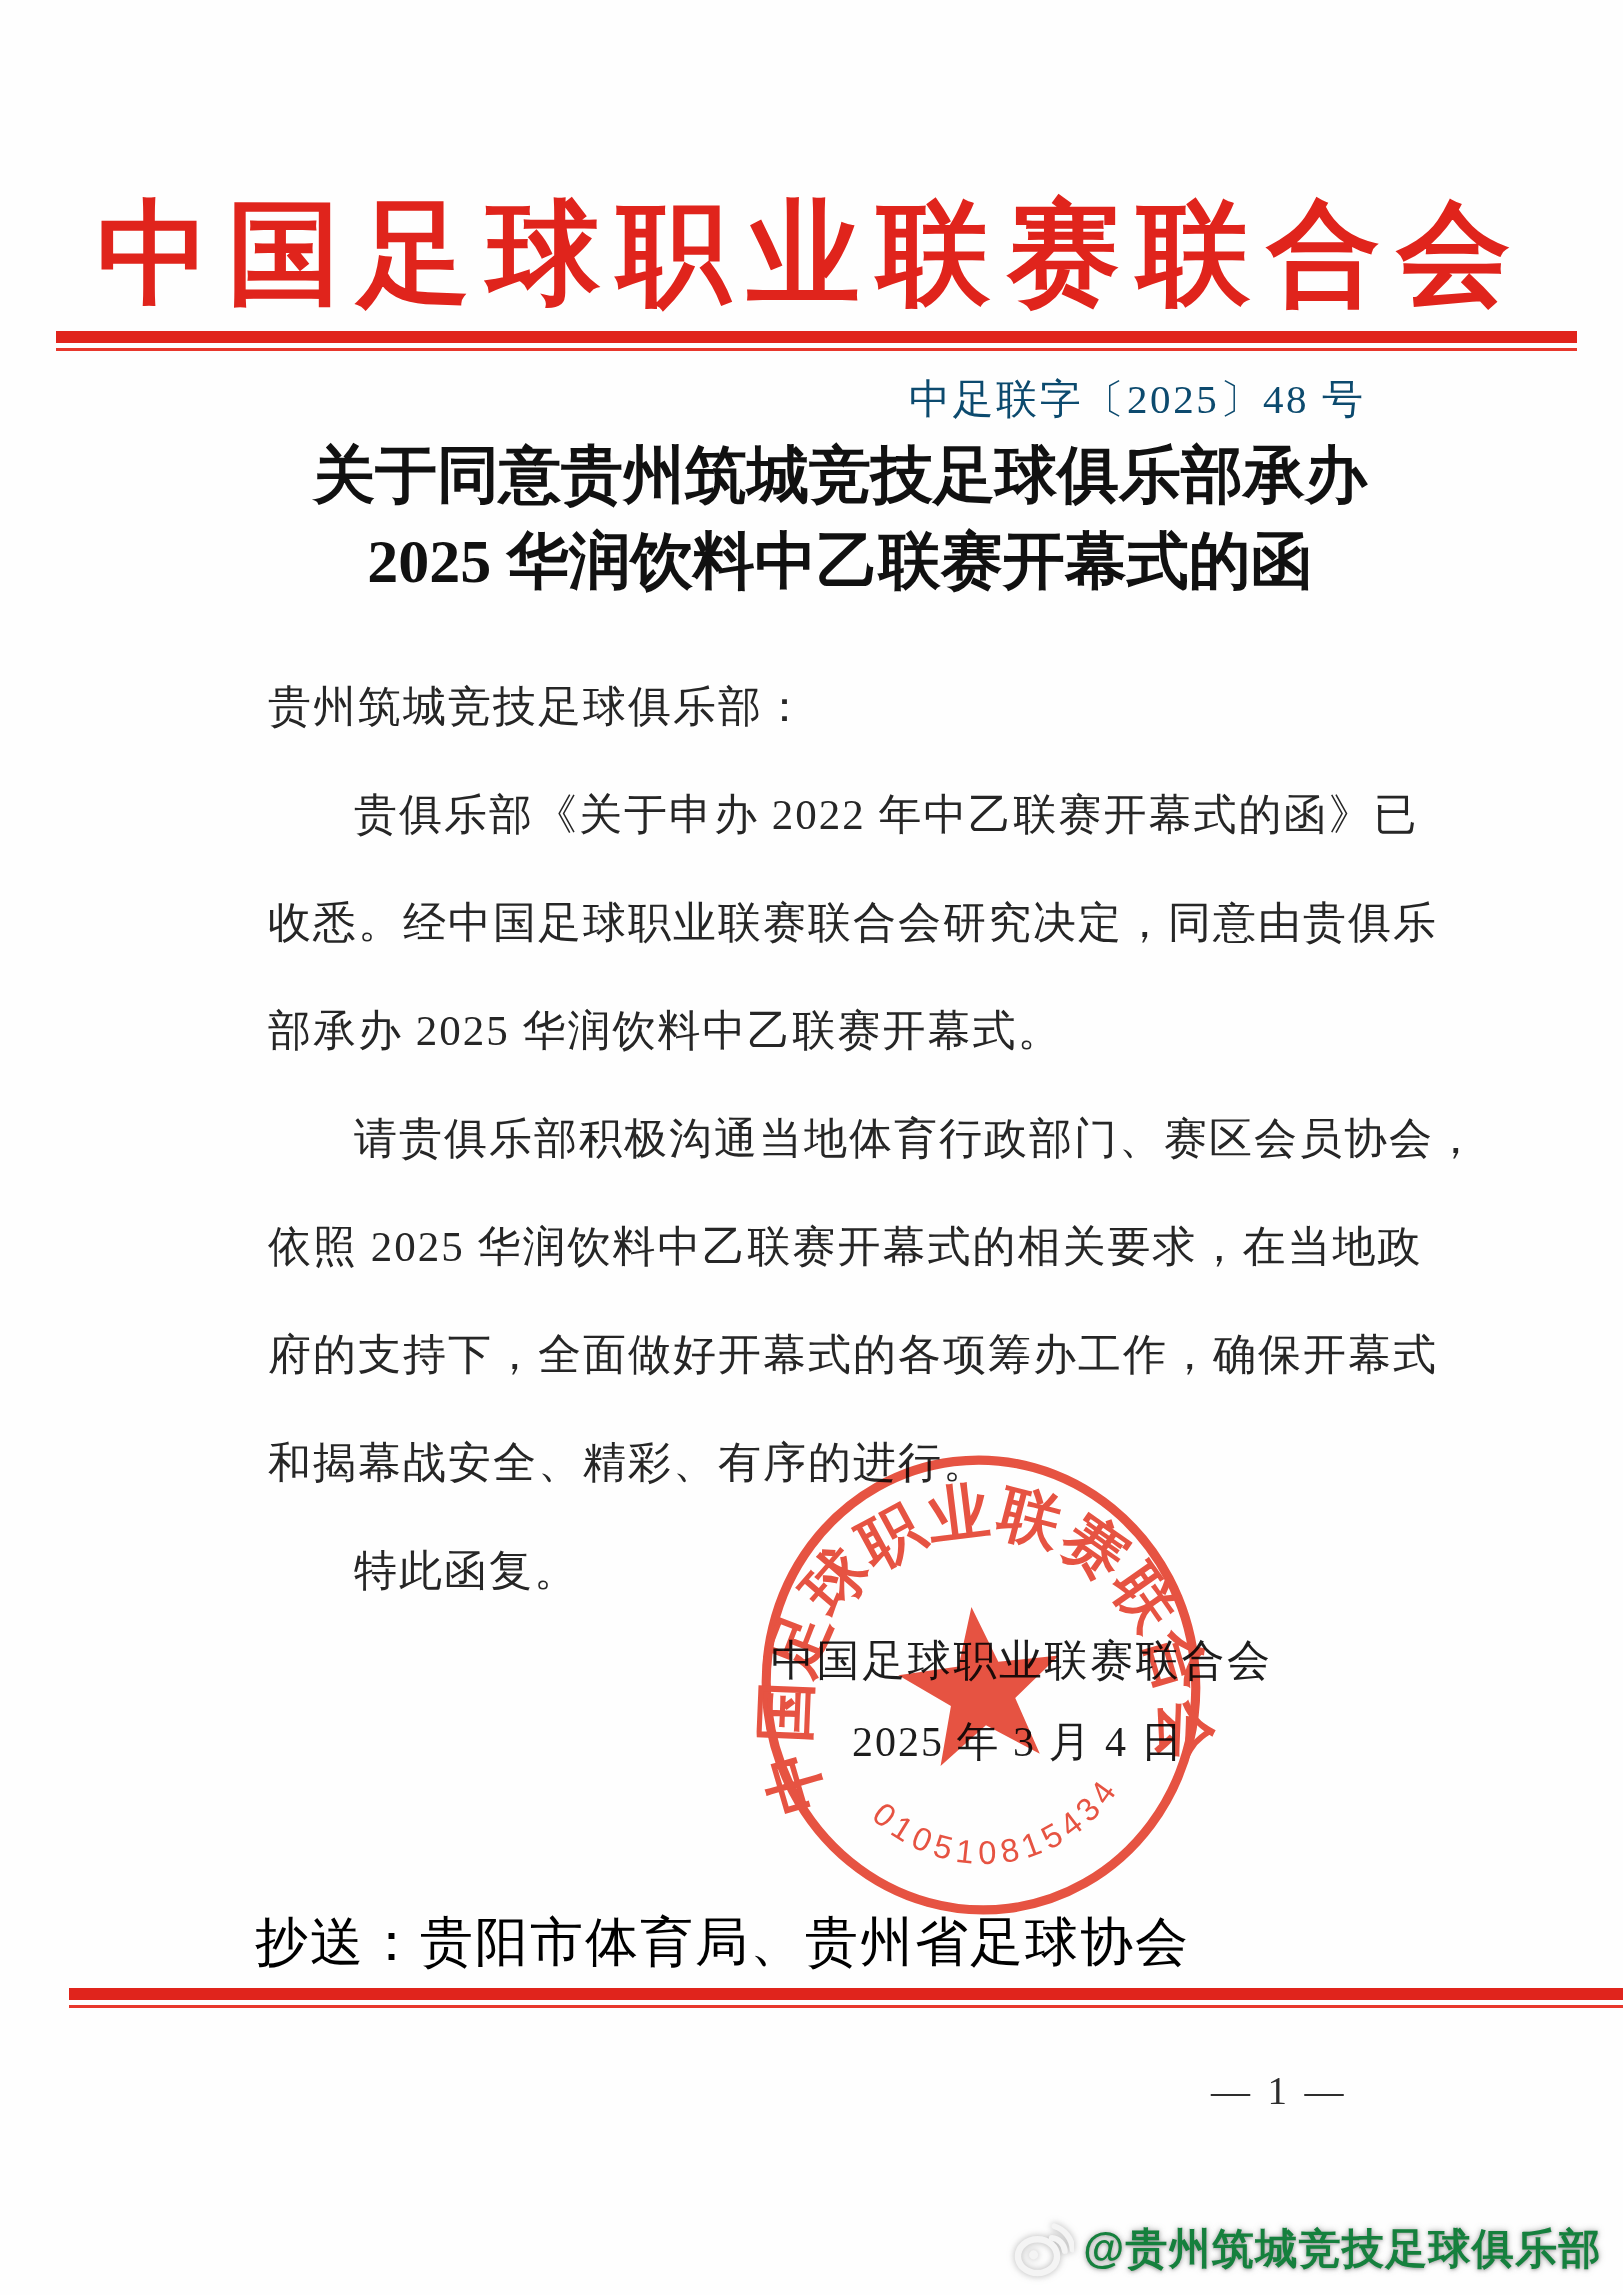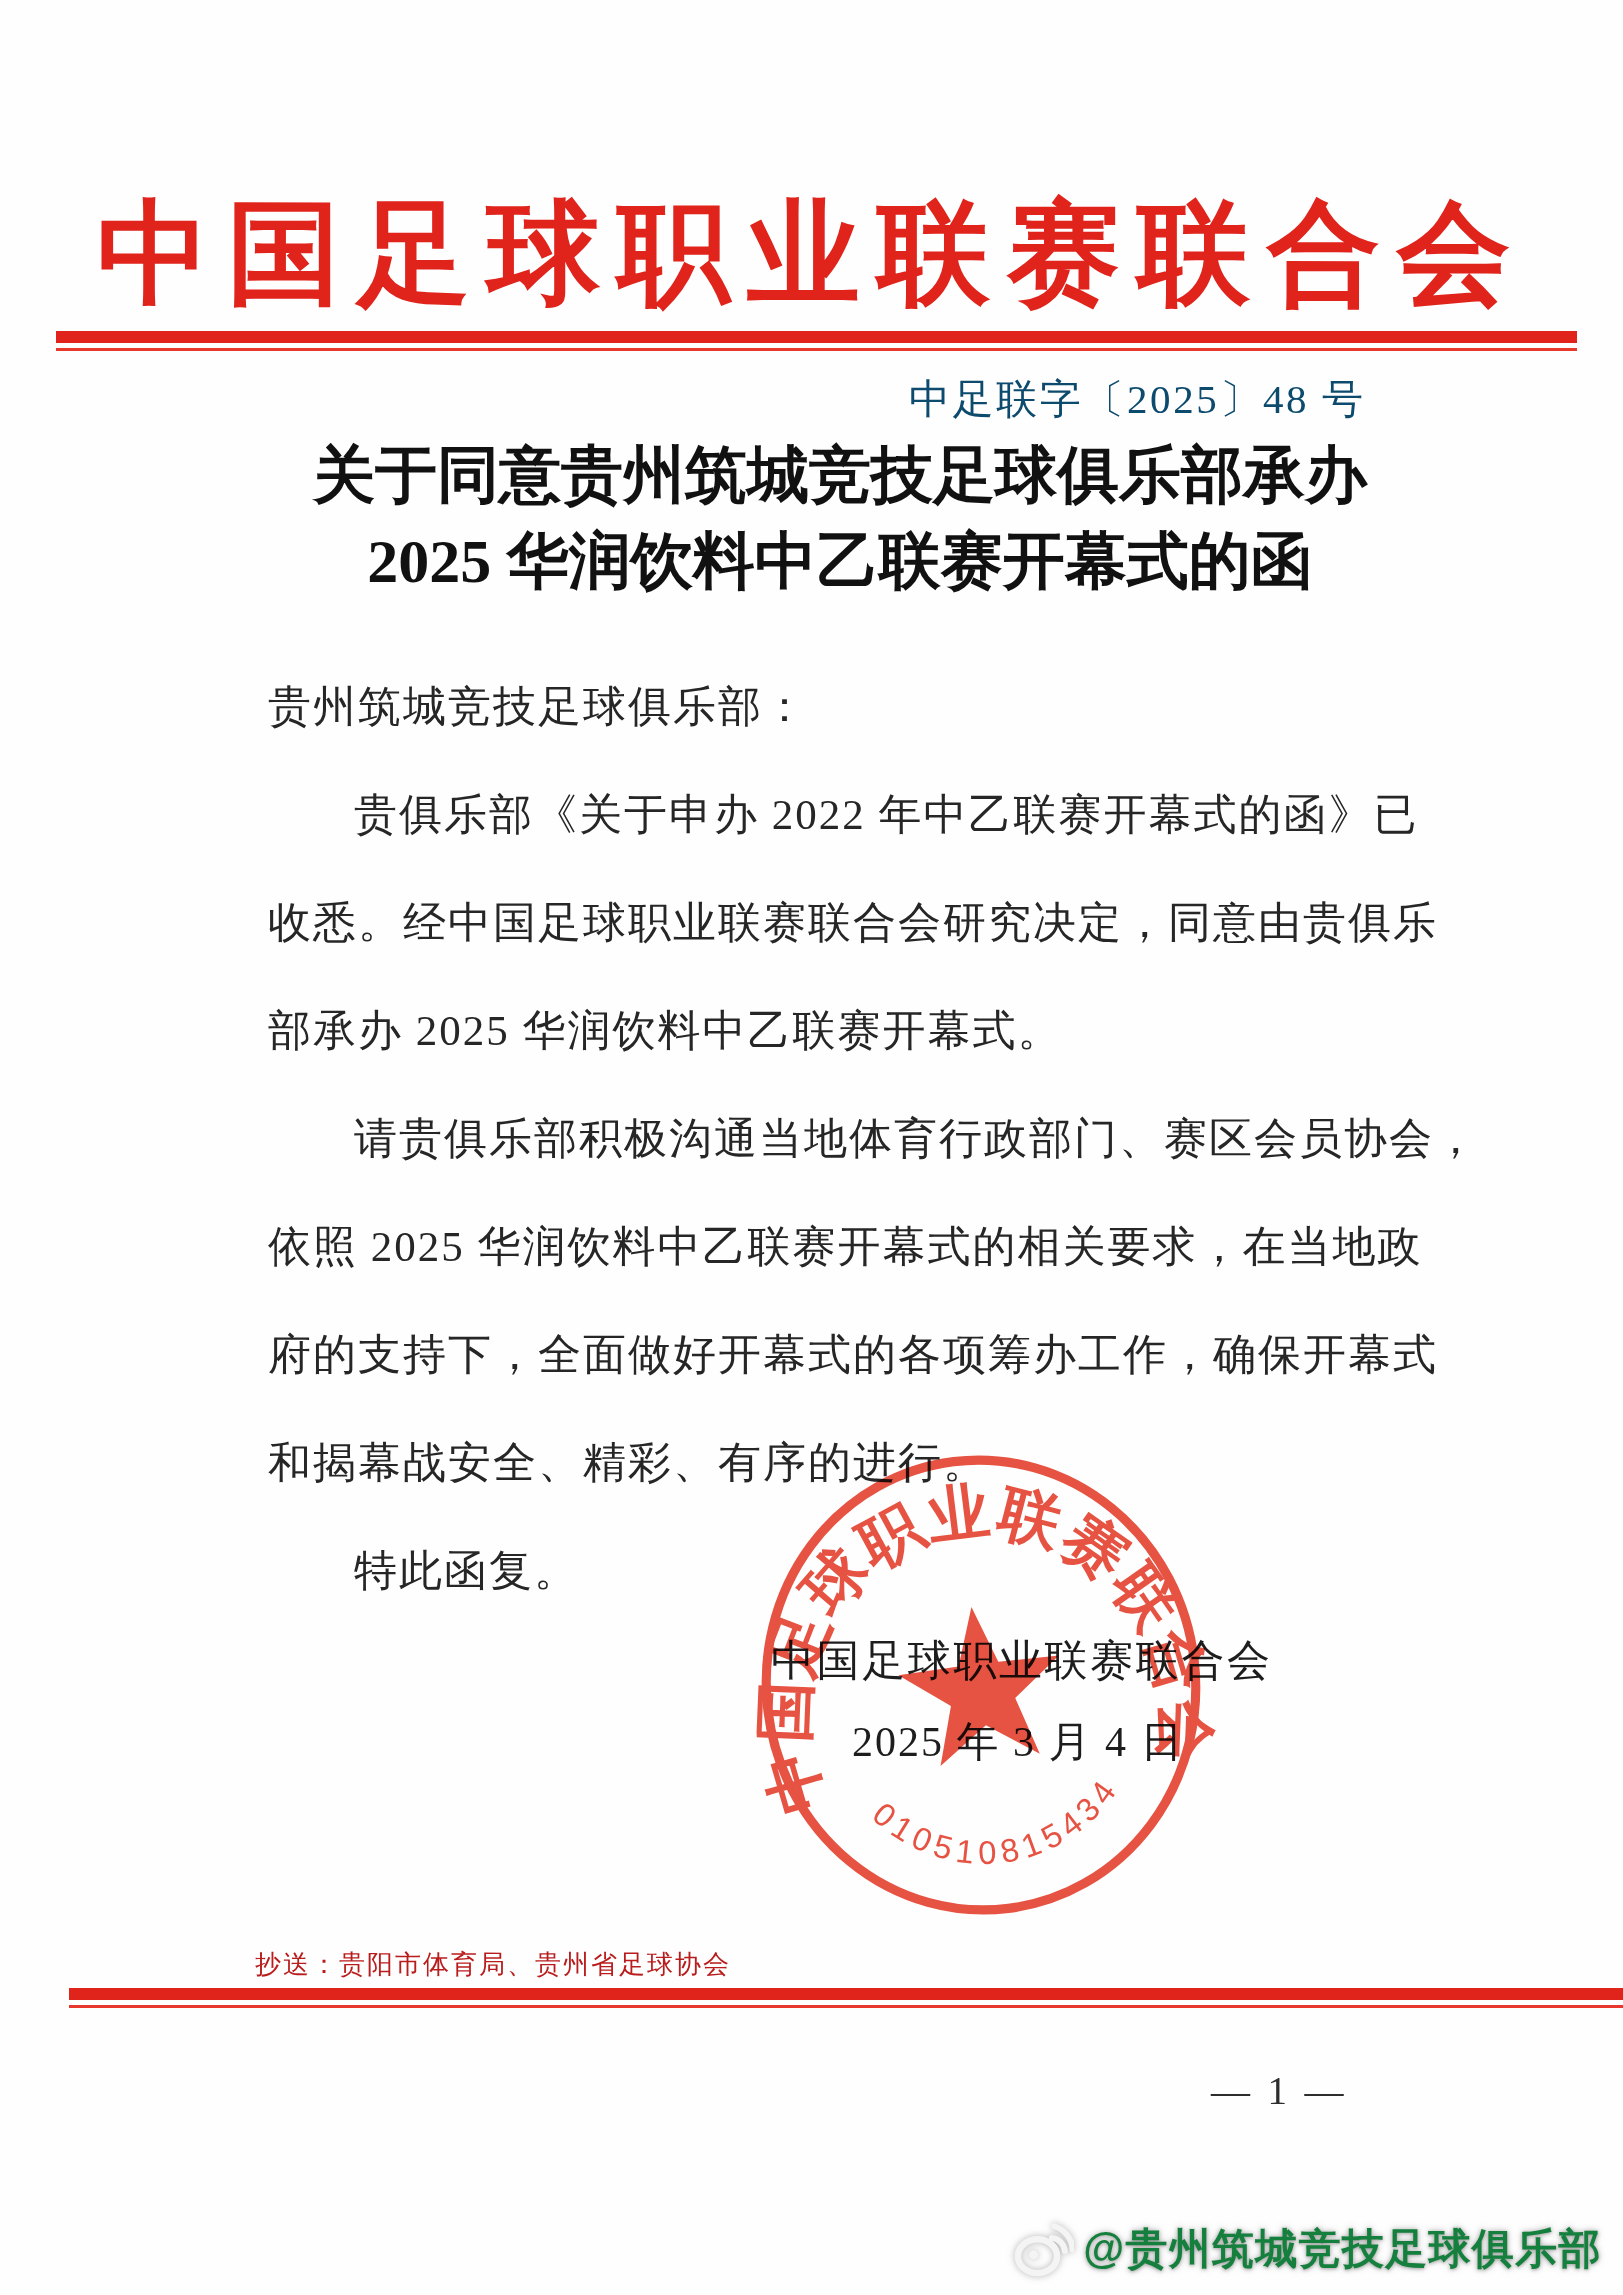--- a/index.html
+++ b/index.html
@@ -54,21 +54,21 @@
   
   .seal{
     position:absolute;left:752px;top:1448px;width:458px;height:474px;
     transform:rotate(-7deg);
     opacity:0.88;
     mix-blend-mode:multiply;
   }
   
   .cc-line{
     position:absolute;left:255px;top:1907px;
-    font-size:26px;letter-spacing:2px;color:#b91c1c;white-space:nowrap;margin-top:40px;
+    font-size:53px;letter-spacing:2px;color:#000000;white-space:nowrap;
   }
   .redline-bottom{position:absolute;left:69px;right:0;top:1988px;height:12.4px;background:#e0241c;}
   .redline-bottom-thin{position:absolute;left:69px;right:0;top:2005px;height:3.3px;background:#e8372c;}
   .page-number{
     position:absolute;left:1211px;top:2068px;
     font-size:39px;color:#2d2d2d;letter-spacing:3.9px;white-space:nowrap;
   }
   
   .watermark{
     position:absolute;left:1014px;top:2221px;

